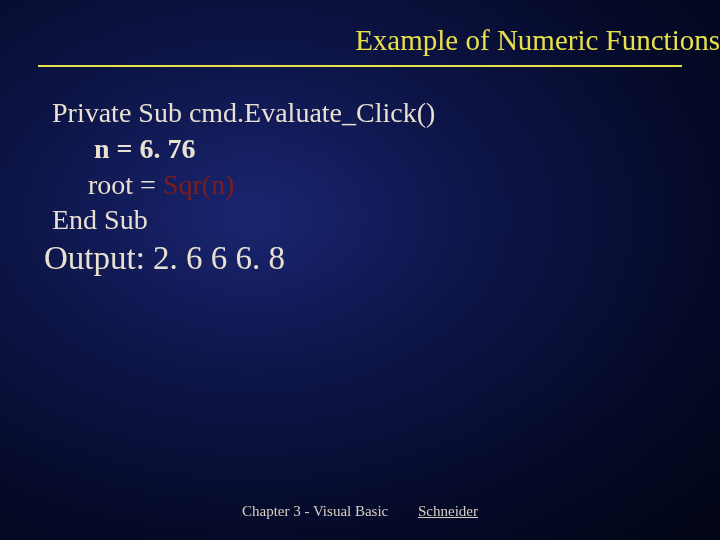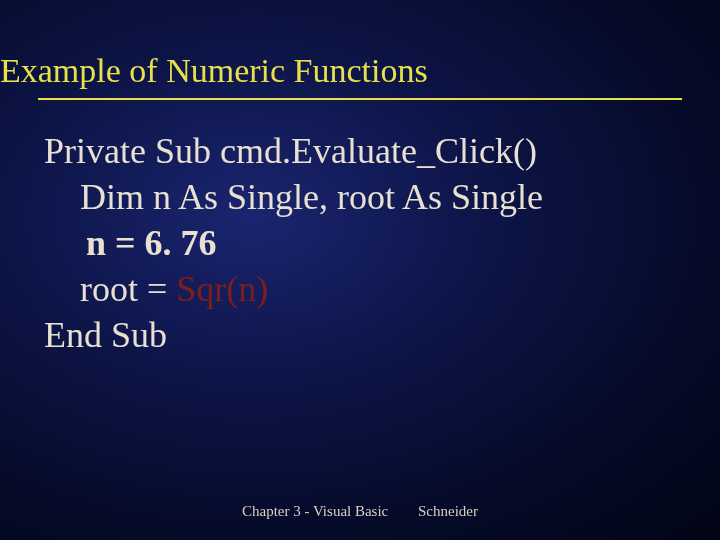--- a/index.html
+++ b/index.html
@@ -5,39 +5,40 @@
   * { margin: 0; padding: 0; box-sizing: border-box; }
   body {
     width: 720px;
     height: 540px;
     background: radial-gradient(ellipse at 35% 40%, #1a2570 0%, #0d1548 35%, #050a28 70%, #020515 100%);
     font-family: Georgia, "Times New Roman", serif;
     overflow: hidden;
     position: relative;
   }
   .title {
-    font-size: 34px;
+    font-size: 29px;
     color: #e8e04a;
-    text-align: left;
-    padding-top: 52px;
+    text-align: right;
+    padding-top: 24px;
     padding-bottom: 8px;
     font-weight: normal;
   }
   .underline {
     height: 2px;
     background: #e8e04a;
     margin: 0 38px 28px 38px;
   }
   .content {
     padding: 0 44px;
   }
   .line {
-    font-size: 36px;
+    font-size: 28px;
     line-height: 1.28;
     color: #e8e0d0;
+    margin-left: 8px;
   }
   .indent {
     padding-left: 36px;
   }
   .indent2 {
     padding-left: 42px;
     font-weight: bold;
   }
   .hl {
     color: #7f1d1d;
@@ -50,34 +51,38 @@
   .footer {
     position: absolute;
     bottom: 20px;
     width: 100%;
     text-align: center;
     font-size: 15px;
     color: #d8d0c0;
   }
   .footer span + span {
     margin-left: 26px;
+    text-decoration: underline;
   }
 </style>
 </head>
 <body>
 
 <div class="title">Example of Numeric Functions</div>
 <div class="underline"></div>
 
 <div class="content">
   <div class="line">Private Sub cmd.Evaluate_Click()</div>
-  <div class="line indent">Dim n As Single, root As Single</div>
   <div class="line indent2">n = 6. 76</div>
   <div class="line indent">
     <span>root = </span><span class="hl">Sqr(n)</span>
   </div>
   <div class="line">End Sub</div>
+  <div class="output">
+    <span>Output:</span>
+    <span>2. 6   6   6. 8</span>
+  </div>
 </div>
 
 <div class="footer">
   <span>Chapter 3 - Visual Basic</span>
   <span>Schneider</span>
 </div>
 
 </body></html>

